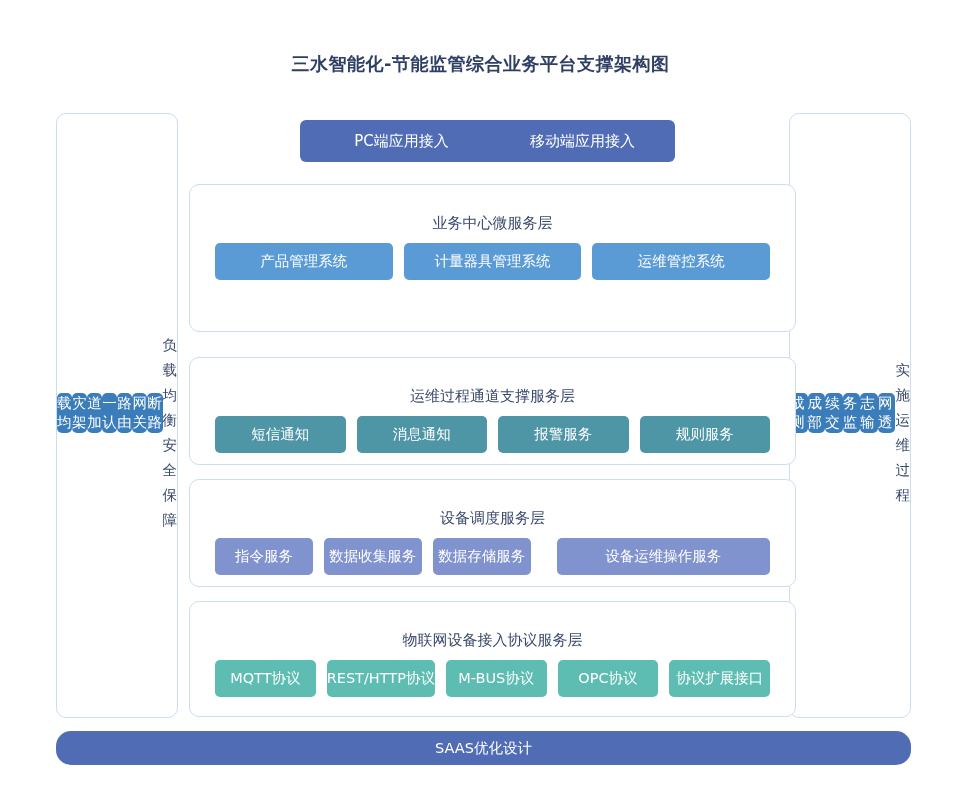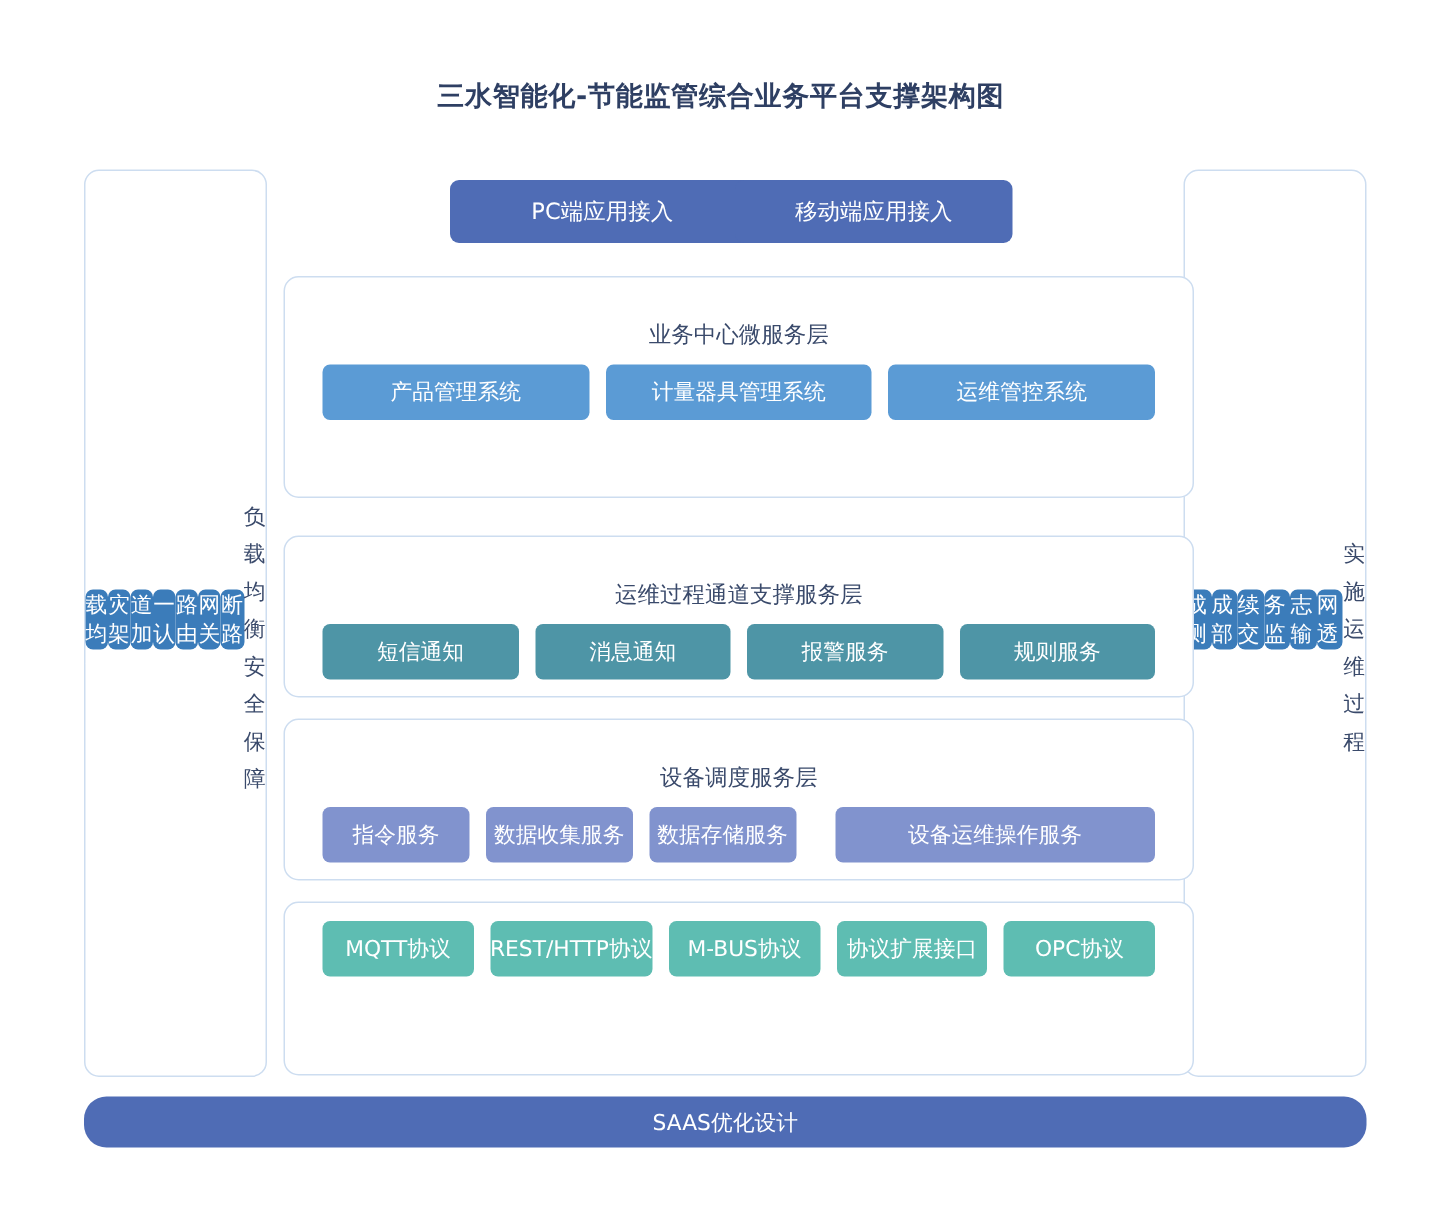--- a/index.html
+++ b/index.html
@@ -223,24 +223,25 @@
     <div class="layer-title">设备调度服务层</div>
     <div class="layer-row">
       <div class="node w1">指令服务</div>
       <div class="node w1">数据收集服务</div>
       <div class="node w1">数据存储服务</div>
       <div class="node w2">设备运维操作服务</div>
     </div>
   </div>
 
   <div class="panel layer" id="layer-iot">
+    <div class="layer-title">物联网设备接入协议服务层</div>
     <div class="layer-row">
       <div class="node">MQTT协议</div>
       <div class="node">REST/HTTP协议</div>
       <div class="node">M-BUS协议</div>
+      <div class="node">OPC协议</div>
       <div class="node">协议扩展接口</div>
-      <div class="node">OPC协议</div>
     </div>
   </div>
 
   <div id="bottom-bar">SAAS优化设计</div>
 
 </div>
 
 </body></html>

